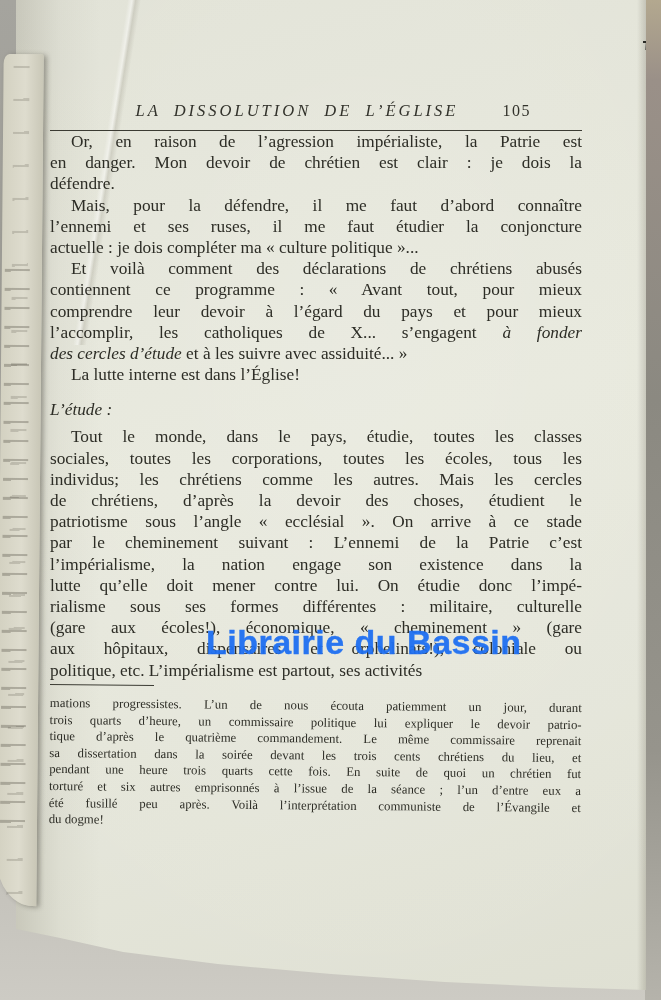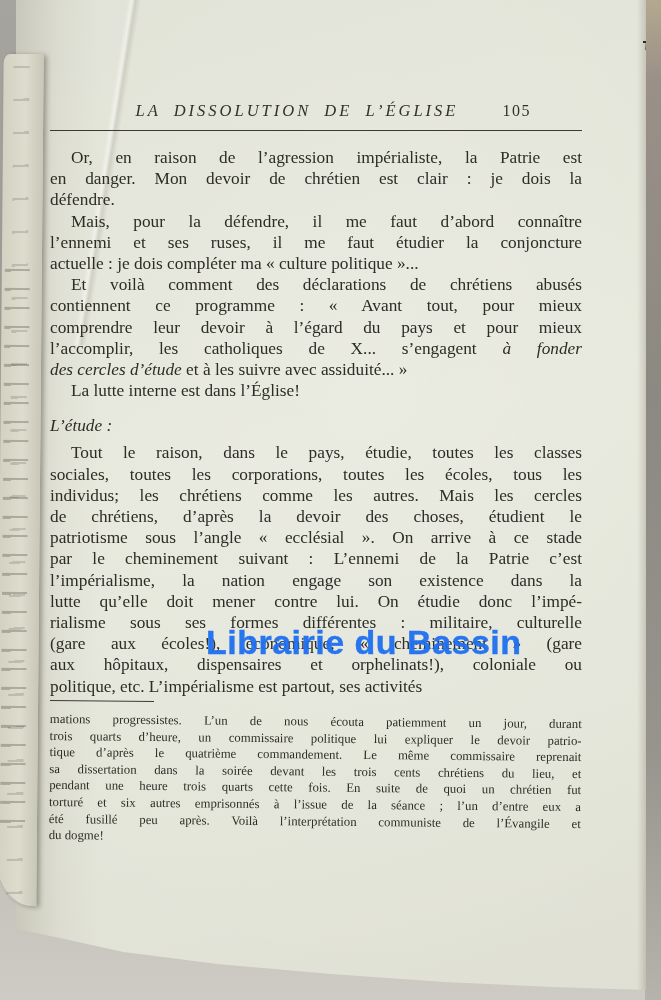--- a/index.html
+++ b/index.html
@@ -48,21 +48,21 @@
   }
   
   .content{position:absolute;left:34px;top:0;width:532px;color:#2d2d26;}
   .header{position:relative;margin-top:101px;height:22px;}
   .title{
     text-align:center;font-style:italic;font-size:16.5px;letter-spacing:3px;word-spacing:6px;
     color:#32322b;transform:translateX(-19px);white-space:nowrap;
   }
   .pagenum{position:absolute;right:51px;top:1px;font-size:16px;letter-spacing:1.5px;color:#32322b;}
   .rule{margin-top:7px;border-top:1.7px solid #3b3b33;}
-  .bodytext{margin-top:16px;font-size:17.3px;line-height:21.2px;}
+  .bodytext{margin-top:0;font-size:17.3px;line-height:21.2px;}
   .bodytext.bt2{margin-top:0;}
   .heading{margin:14px 0 6px 0;font-size:17.3px;line-height:21px;font-style:italic;}
   .tl{text-align:justify;text-align-last:justify;}
   .tl.last{text-align-last:left;}
   .tl.ind{text-indent:21px;}
   .fn-wrap{margin-top:3px;transform:rotate(0.55deg);transform-origin:0 0;}
   .fn-rule{width:104px;border-top:1.5px solid #3b3b33;}
   .footnote{margin-top:10px;font-size:12.8px;line-height:16.6px;color:#2e2e27;}
   
   .edge-mark{position:absolute;left:626px;top:33px;width:10px;height:20px;}
@@ -112,21 +112,21 @@
           </div>
           <div>
             <div class="tl ind last">La lutte interne est dans l’Église!</div>
           </div>
         </div>
 
       <div class="heading">L’étude :</div>
 
       <div class="bodytext bt2">
           <div>
-            <div class="tl ind">Tout le raison, dans le pays, étudie, toutes les classes</div>
+            <div class="tl ind">Tout le monde, dans le pays, étudie, toutes les classes</div>
             <div class="tl">sociales, toutes les corporations, toutes les écoles, tous les</div>
             <div class="tl">individus; les chrétiens comme les autres. Mais les cercles</div>
             <div class="tl">de chrétiens, d’après la devoir des choses, étudient le</div>
             <div class="tl">patriotisme sous l’angle « ecclésial ». On arrive à ce stade</div>
             <div class="tl">par le cheminement suivant : L’ennemi de la Patrie c’est</div>
             <div class="tl">l’impérialisme, la nation engage son existence dans la</div>
             <div class="tl">lutte qu’elle doit mener contre lui. On étudie donc l’impé-</div>
             <div class="tl">rialisme sous ses formes différentes : militaire, culturelle</div>
             <div class="tl">(gare aux écoles!), économique, « cheminement » (gare</div>
             <div class="tl">aux hôpitaux, dispensaires et orphelinats!), coloniale ou</div>

